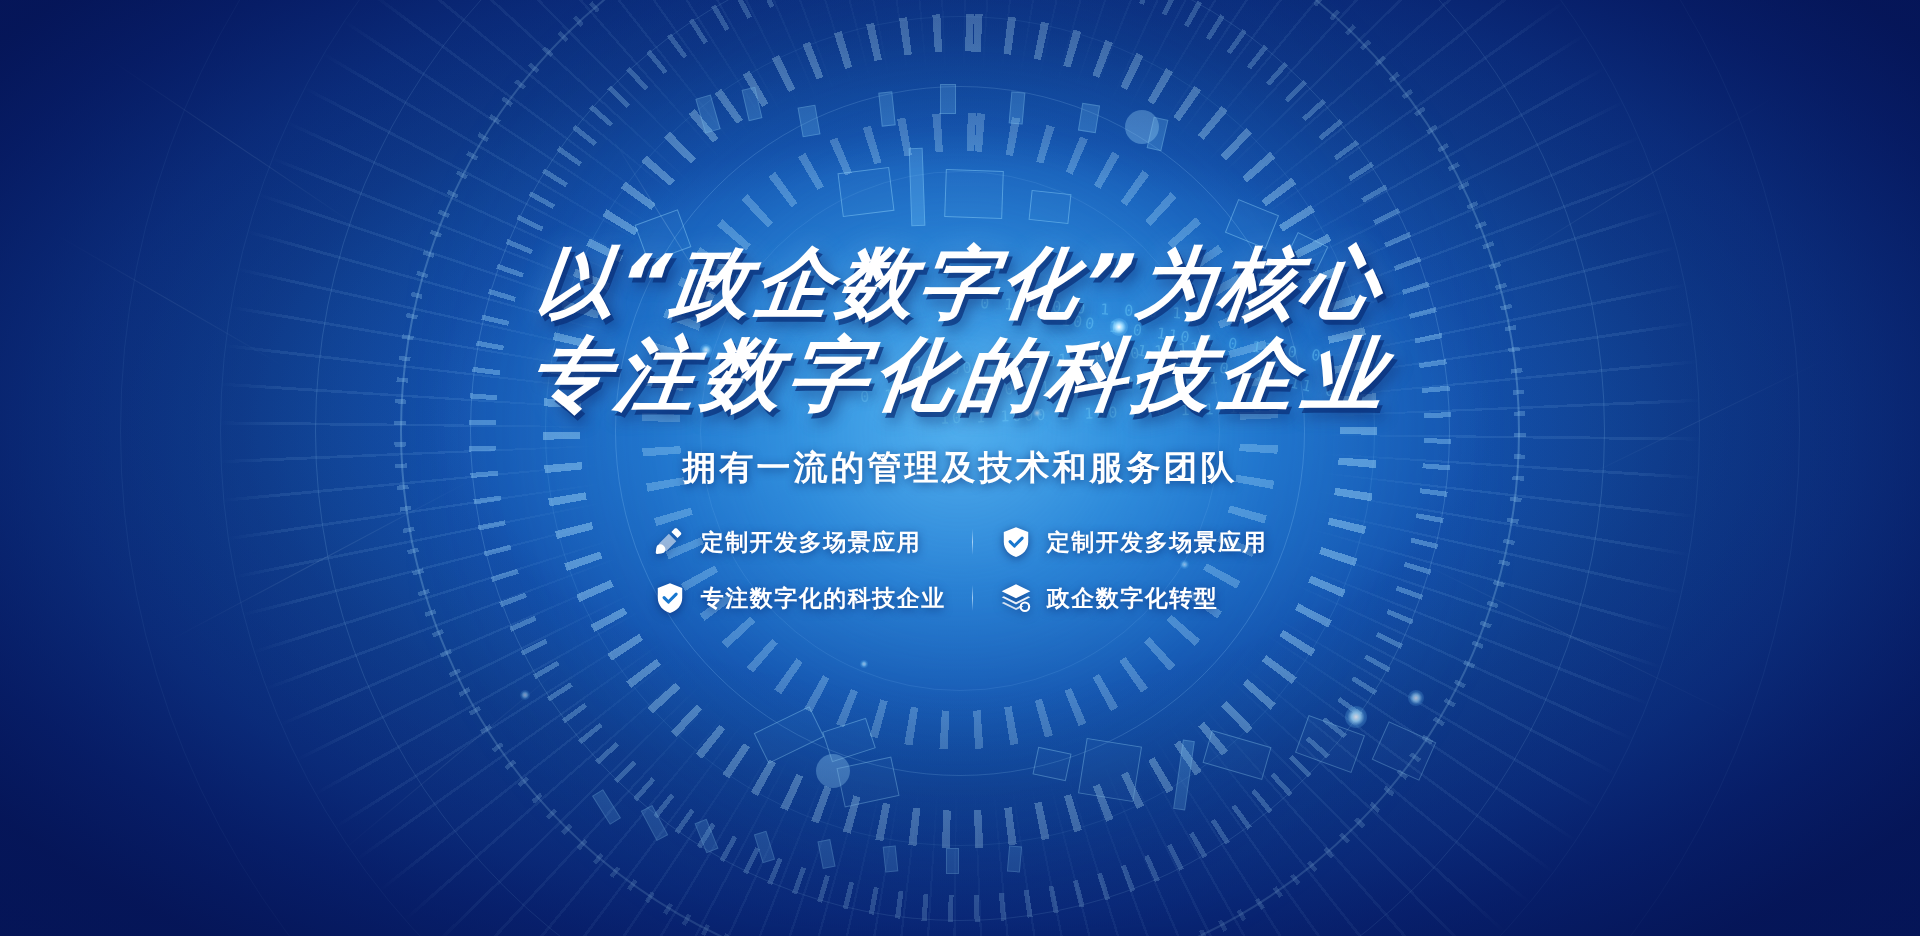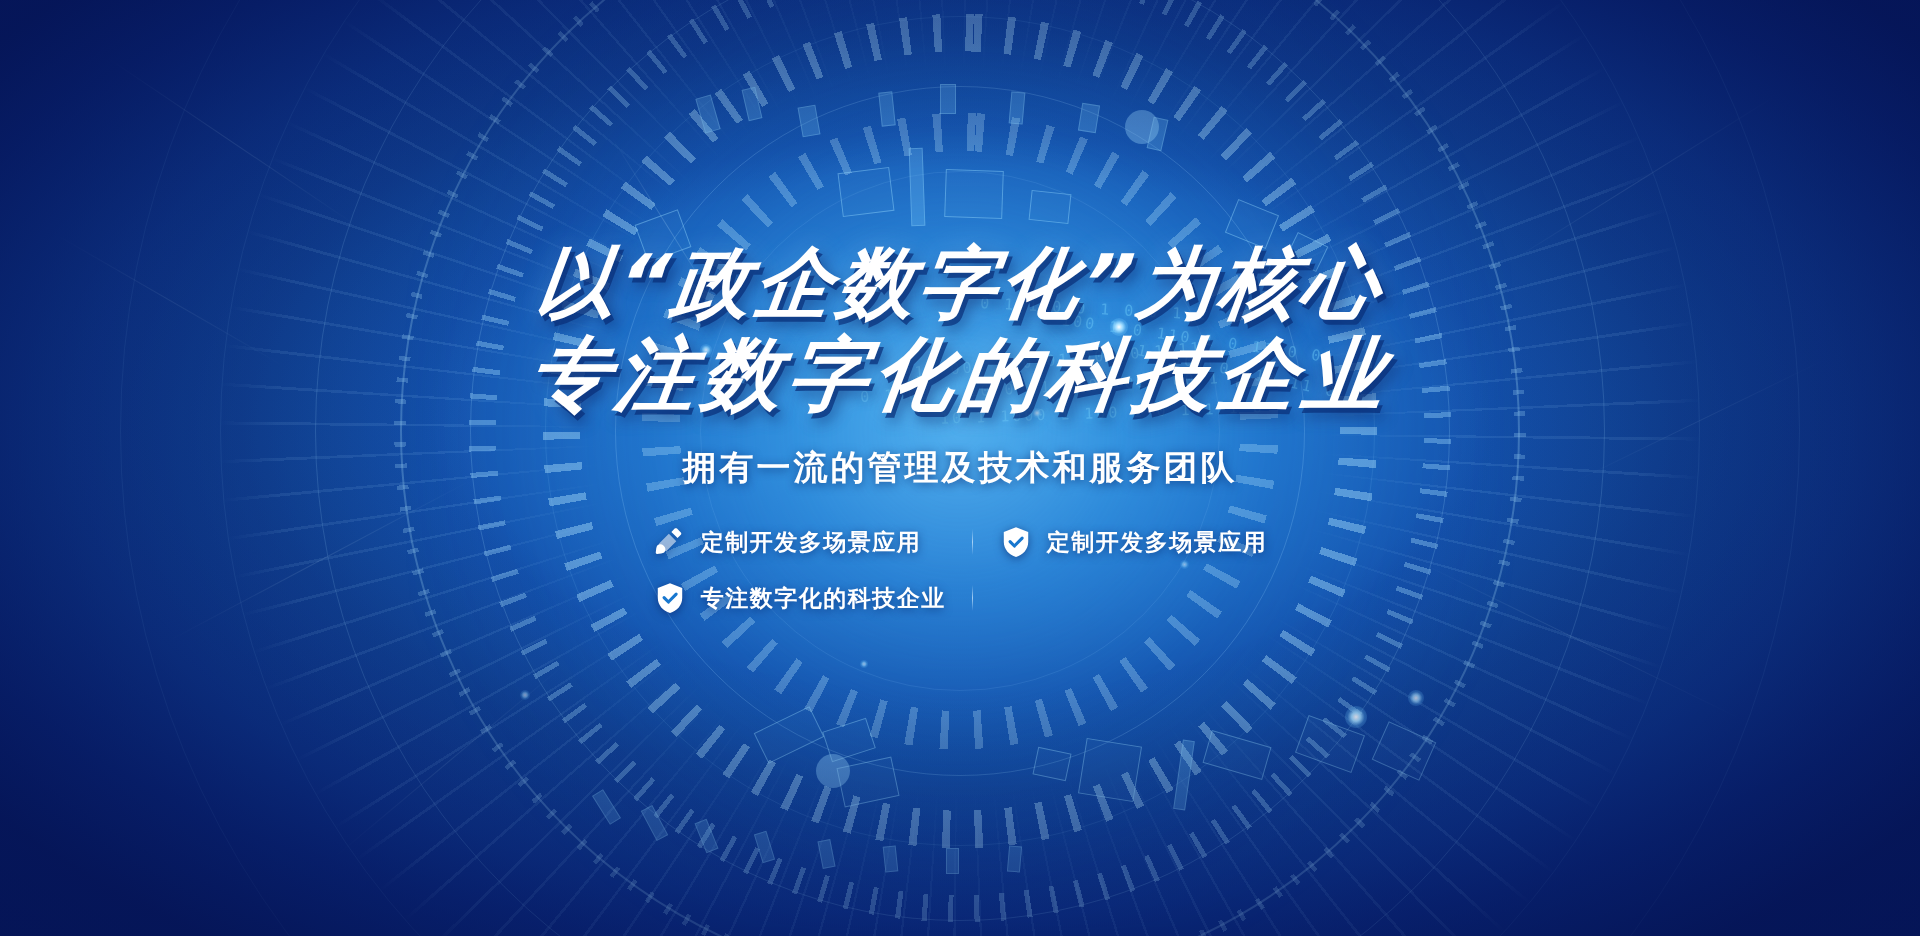--- a/index.html
+++ b/index.html
@@ -281,16 +281,27 @@
           <svg viewBox="0 0 32 32" aria-hidden="true">
             <path d="M16 2 4.5 6.6v9.1c0 7 4.9 12.5 11.5 14.3 6.6-1.8 11.5-7.3 11.5-14.3V6.6L16 2z" fill="#ffffff"></path>
             <path d="M10.4 15.6l4.1 4.2 7.3-7.4" fill="none" stroke="#1877cf" stroke-width="2.9" stroke-linecap="round" stroke-linejoin="round"></path>
           </svg>
         </span>
         <span class="lbl">专注数字化的科技企业</span>
       </div>
 
       <div class="vsep"></div>
 
+      <div class="feature">
+        <span class="ico">
+          <svg viewBox="0 0 32 32" aria-hidden="true">
+            <path d="M16 3 2.5 9.6 16 16.2l13.5-6.6L16 3z" fill="#ffffff"></path>
+            <path d="M4.6 14.4 2.5 15.4 16 22l13.5-6.6-2.1-1L16 19.9 4.6 14.4z" fill="#ffffff" opacity=".9"></path>
+            <path d="M4.6 19.8 2.5 20.8 16 27.4l7-3.4-2.2-1.1L16 25.3 4.6 19.8z" fill="#ffffff" opacity=".8"></path>
+            <circle cx="24.4" cy="24.2" r="4" fill="none" stroke="#ffffff" stroke-width="2"></circle>
+          </svg>
+        </span>
+        <span class="lbl">政企数字化转型</span>
+      </div>
 
     </div>
   </div>
 </div>
 
 </body></html>

